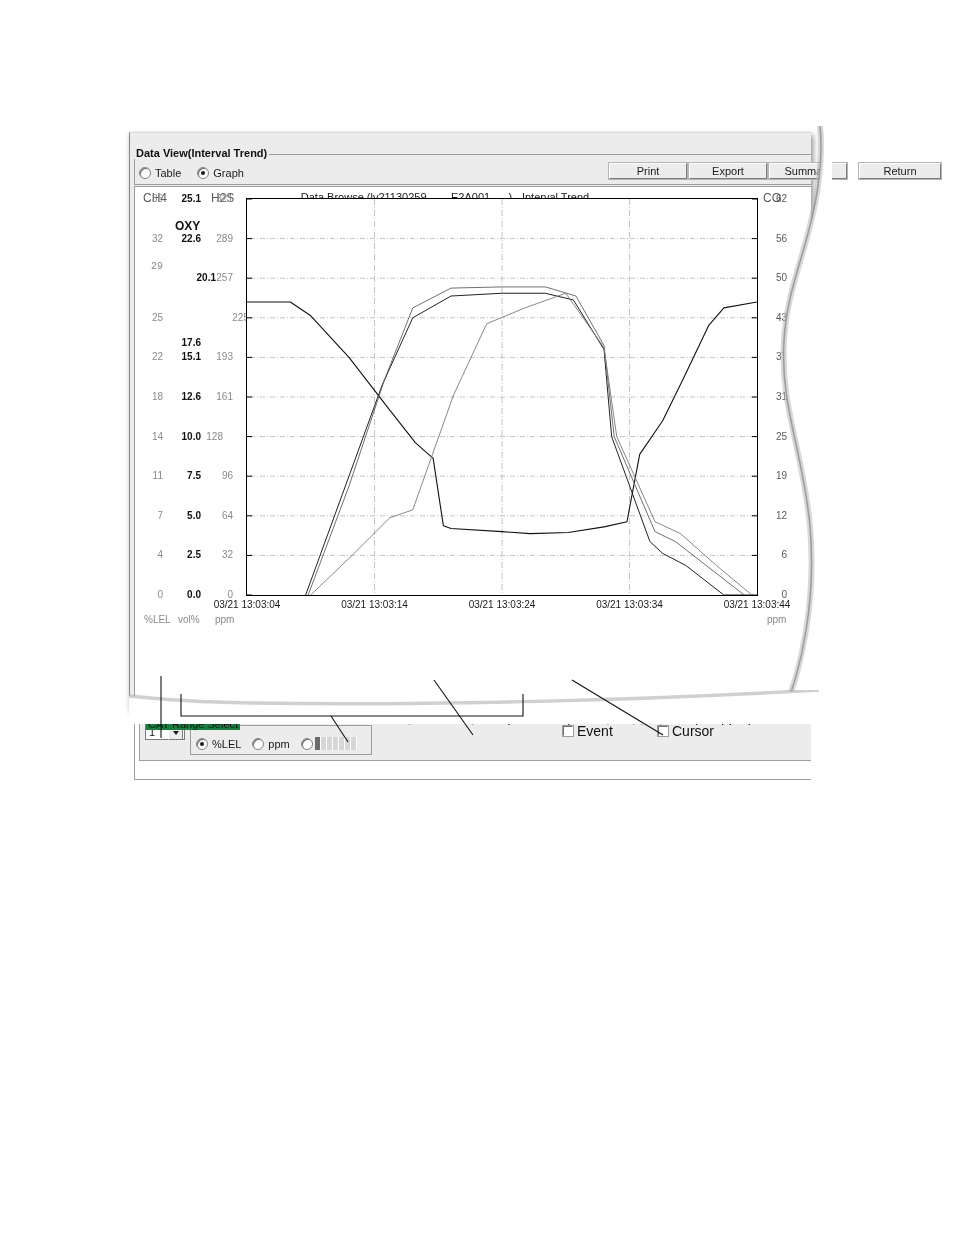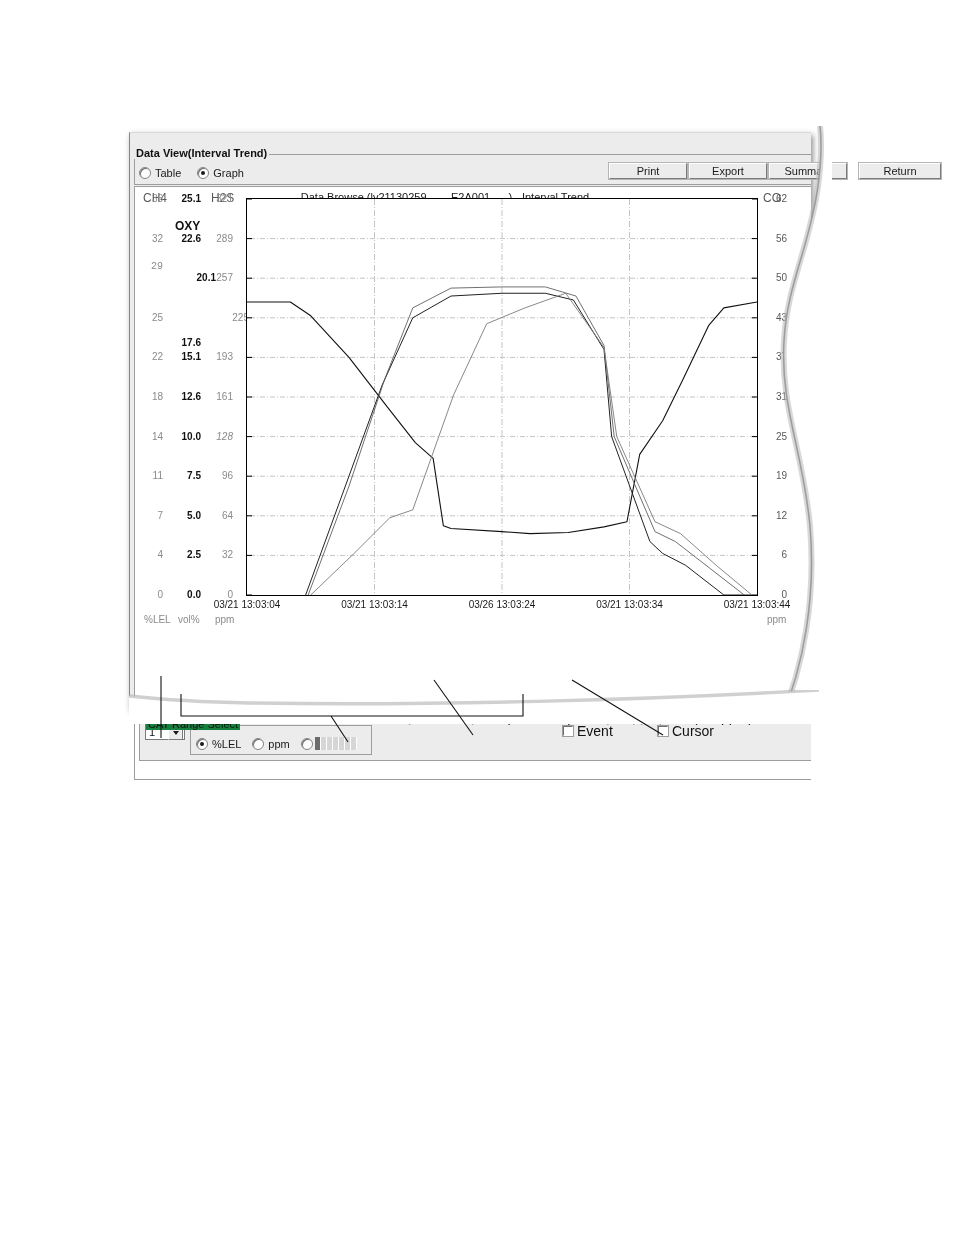--- a/index.html
+++ b/index.html
@@ -221,21 +221,21 @@
         <div class="ytick col-oxy" style="left: 36px; top: 283.2px;">7.5</div>
         <div class="ytick col-oxy" style="left: 36px; top: 322.8px;">5.0</div>
         <div class="ytick col-oxy" style="left: 36px; top: 362.4px;">2.5</div>
         <div class="ytick col-oxy" style="left: 36px; top: 402px;">0.0</div>
         <div class="ytick col-h2s" style="left: 74px; top: 6px;">321</div>
         <div class="ytick col-h2s" style="left: 74px; top: 45.6px;">289</div>
         <div class="ytick col-h2s" style="left: 74px; top: 85.2px;">257</div>
         <div class="ytick col-h2s" style="left: 90px; top: 124.8px;">225</div>
         <div class="ytick col-h2s" style="left: 74px; top: 164.4px;">193</div>
         <div class="ytick col-h2s" style="left: 74px; top: 204px;">161</div>
-        <div class="ytick col-h2s" style="left: 74px; top: 243.6px; font-style: italic;">128</div>
+        <div class="ytick col-h2s" style="left: 64px; top: 243.6px;">128</div>
         <div class="ytick col-h2s" style="left: 74px; top: 283.2px;">96</div>
         <div class="ytick col-h2s" style="left: 74px; top: 322.8px;">64</div>
         <div class="ytick col-h2s" style="left: 74px; top: 362.4px;">32</div>
         <div class="ytick col-h2s" style="left: 74px; top: 402px;">0</div>
         <div class="ytick col-co" style="left: 630px; top: 6px;">62</div>
         <div class="ytick col-co" style="left: 630px; top: 45.6px;">56</div>
         <div class="ytick col-co" style="left: 630px; top: 85.2px;">50</div>
         <div class="ytick col-co" style="left: 630px; top: 124.8px;">43</div>
         <div class="ytick col-co" style="left: 630px; top: 164.4px;">37</div>
         <div class="ytick col-co" style="left: 630px; top: 204px;">31</div>
@@ -285,21 +285,21 @@
           <polyline points="0.00,102.96 43.35,102.96 63.75,116.82 102.00,158.40 140.25,207.90 168.30,243.54 186.15,259.38 196.35,326.70 204.00,329.47 255.00,332.64 283.05,334.62 321.30,333.43 357.00,327.89 379.95,322.74 392.70,255.42 415.65,221.76 436.05,180.18 461.55,126.72 476.85,108.90 510.00,102.96" fill="none" stroke="#111111" stroke-width="1.1" stroke-linejoin="round" stroke-linecap="round"></polyline>
           <polyline points="58.65,396.00 96.90,291.06 135.15,186.12 165.75,118.80 204.00,97.02 255.00,94.25 298.35,94.25 326.40,100.98 357.00,150.48 364.65,237.60 402.90,342.54 415.65,354.42 438.60,366.30 476.85,396.00 504.90,396.00" fill="none" stroke="#222222" stroke-width="1" stroke-linejoin="round" stroke-linecap="round"></polyline>
           <polyline points="61.20,396.00 102.00,287.10 137.70,180.18 165.75,108.90 204.00,89.10 255.00,87.91 298.35,87.91 328.95,97.02 357.00,146.52 367.20,237.60 408.00,332.64 428.40,342.54 459.00,366.30 497.25,396.00" fill="none" stroke="#606060" stroke-width="0.9" stroke-linejoin="round" stroke-linecap="round"></polyline>
           <polyline points="63.75,396.00 107.10,354.42 142.80,318.78 165.75,310.86 206.55,196.02 239.70,124.74 277.95,108.90 318.75,94.25 357.00,148.50 369.75,237.60 408.00,322.74 433.50,334.62 469.20,366.30 504.90,396.00" fill="none" stroke="#7a7a7a" stroke-width="0.9" stroke-linejoin="round" stroke-linecap="round"></polyline>
         </svg>
     </div>
 
     <div id="xtick-layer">
         <div class="xtick" style="left: 74px; top: 412px; width: 76px; text-align: center;">03/21 13:03:04</div>
         <div class="xtick" style="left: 201.5px; top: 412px; width: 76px; text-align: center;">03/21 13:03:14</div>
-        <div class="xtick" style="left: 329px; top: 412px; width: 76px; text-align: center;">03/26 13:03:24</div>
+        <div class="xtick" style="left: 329px; top: 412px; width: 76px; text-align: center;">03/21 13:03:24</div>
         <div class="xtick" style="left: 456.5px; top: 412px; width: 76px; text-align: center;">03/21 13:03:34</div>
         <div class="xtick" style="left: 584px; top: 412px; width: 76px; text-align: center;">03/21 13:03:44</div>
       </div>
 
     <div class="unit" style="left:9px;top:427px;">%LEL</div>
     <div class="unit" style="left:43px;top:427px;">vol%</div>
     <div class="unit" style="left:80px;top:427px;">ppm</div>
     <div class="unit" style="left:632px;top:427px;">ppm</div>
 
 

